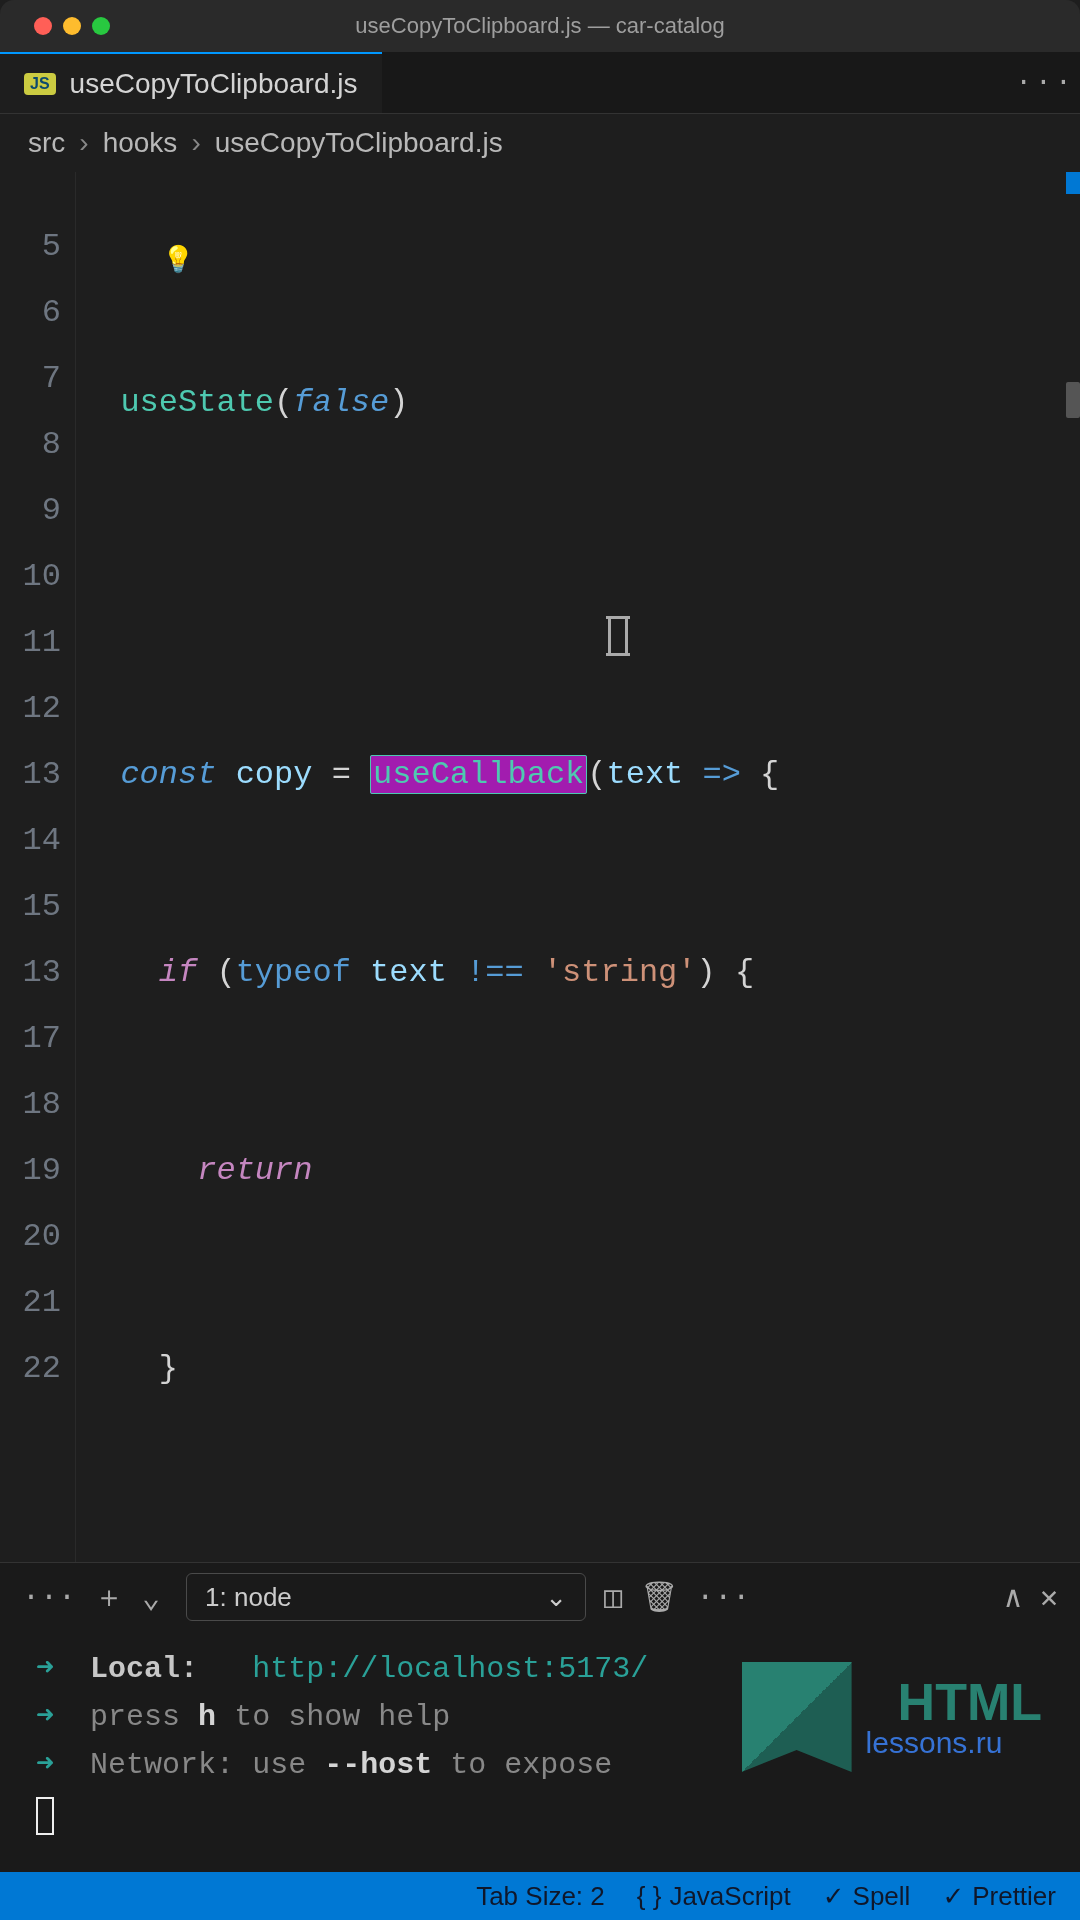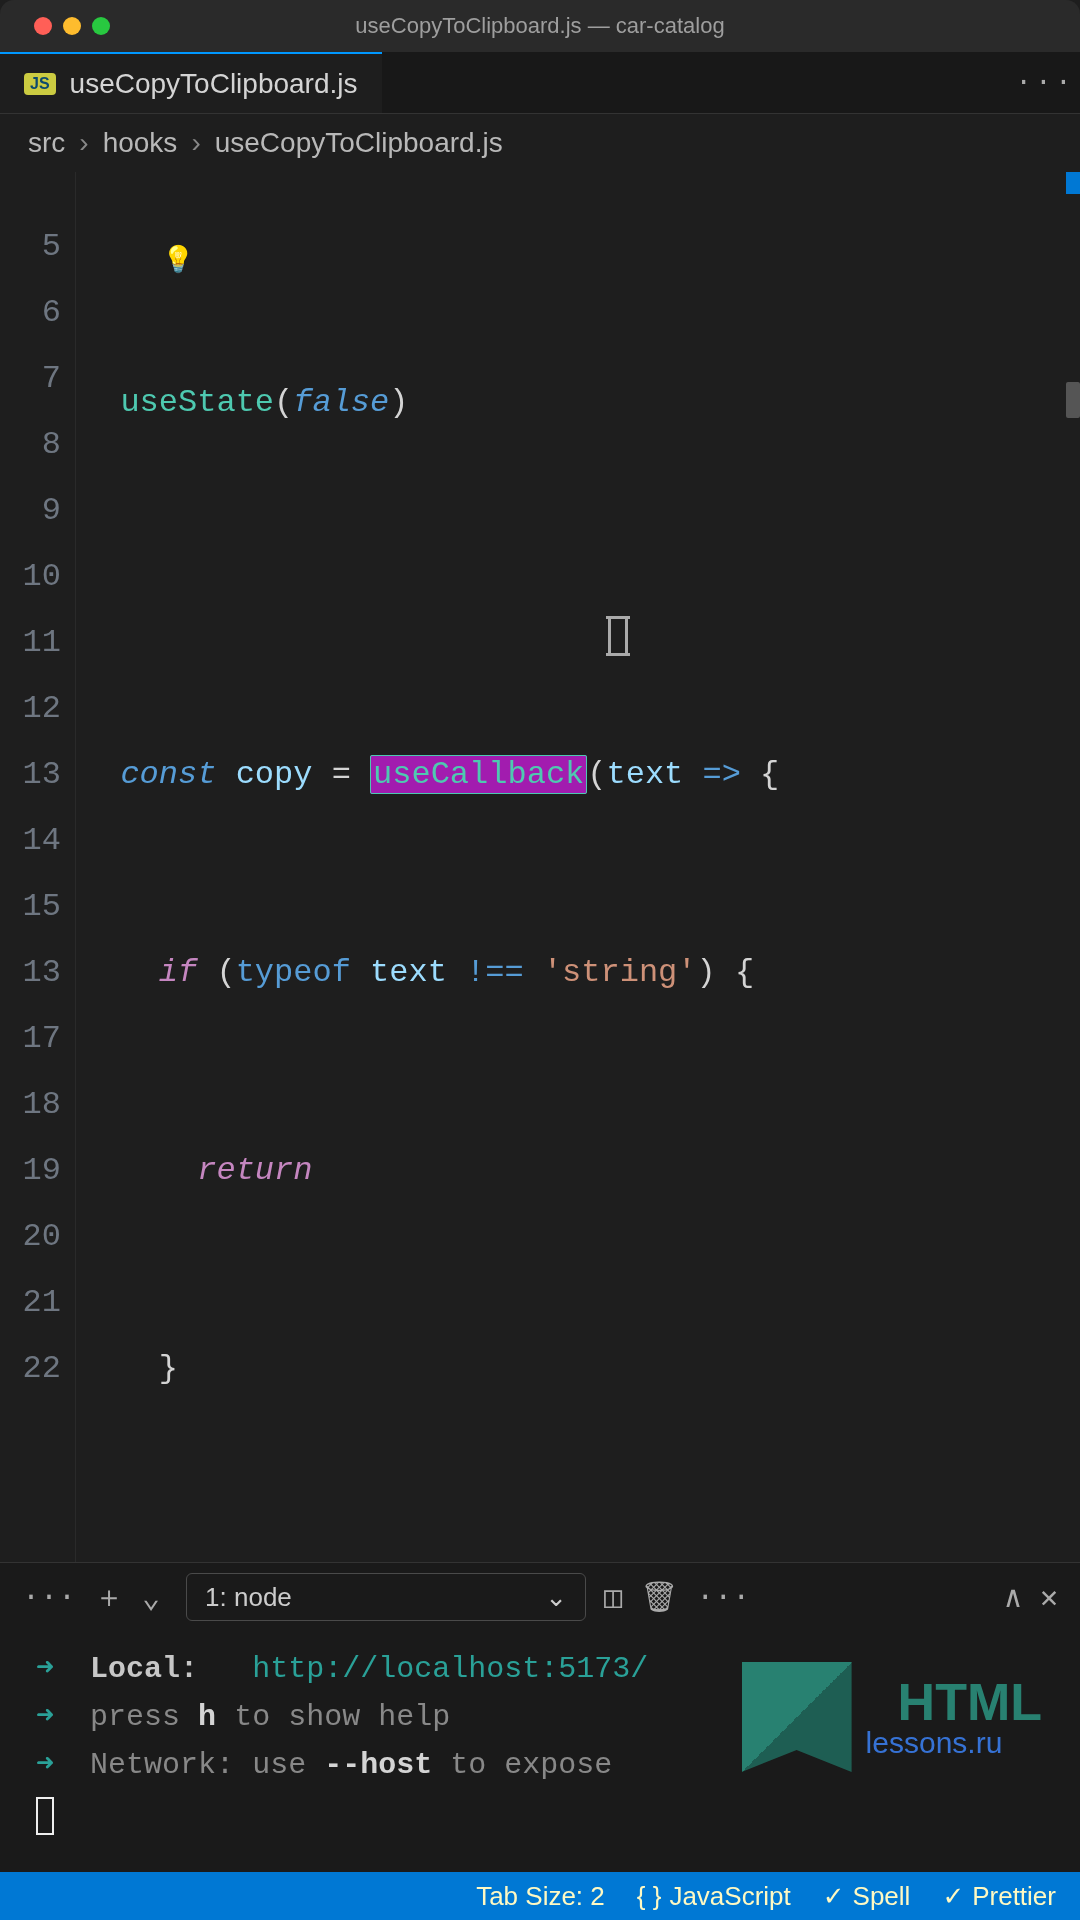--- a/index.html
+++ b/index.html
@@ -231,21 +231,21 @@
 .statusbar {
   height: 48px;
   background: #0078d4;
   display: flex;
   align-items: center;
   justify-content: flex-end;
   padding: 0 24px;
   gap: 32px;
   font-family: -apple-system, sans-serif;
   font-size: 26px;
-  color: #fef9c3;
+  color: #0f172a;
 }
 .statusbar .item { display: flex; align-items: center; gap: 8px; }
 </style>
 </head>
 <body>
 
 <div class="window">
   <div class="titlebar">
     <div class="traffic">
       <div class="dot red"></div>

